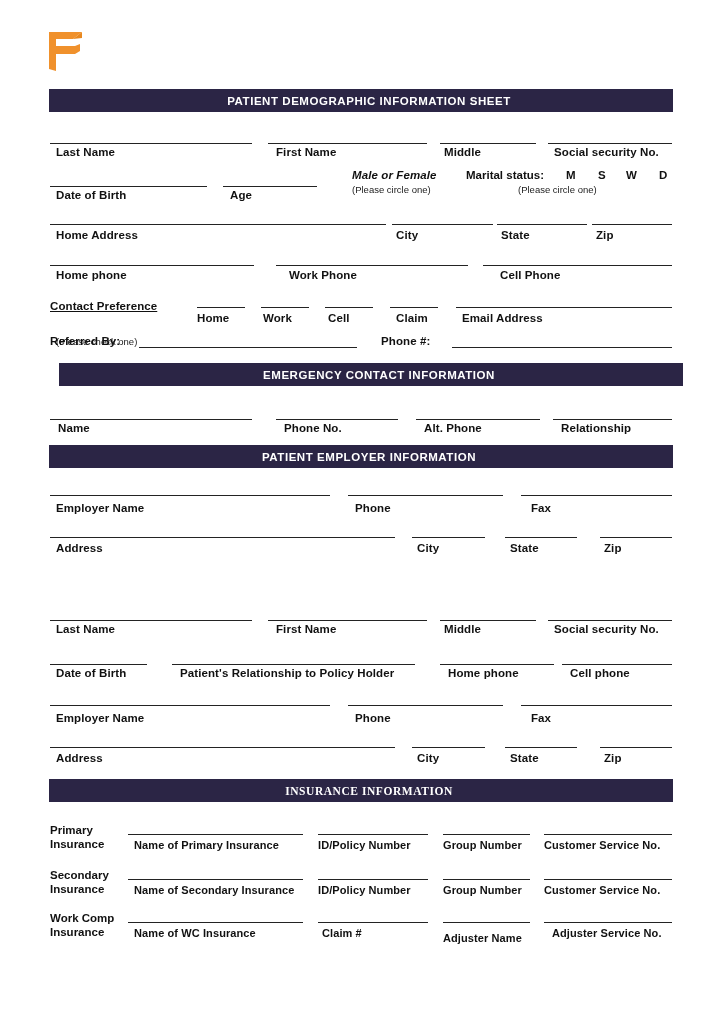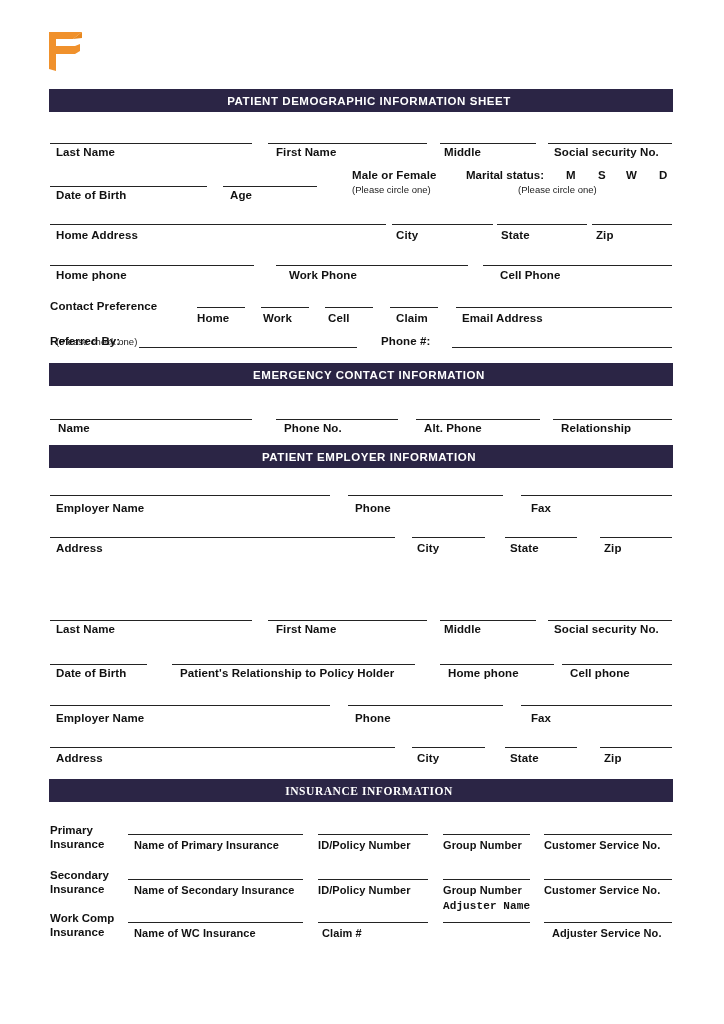--- a/index.html
+++ b/index.html
@@ -116,21 +116,21 @@
   <div class="cap" style="left:276px; top:146px;">First Name</div>
   <div class="cap" style="left:444px; top:146px;">Middle</div>
   <div class="cap" style="left:554px; top:146px;">Social security No.</div>
 
   <div class="rule" style="left:50px;  top:186px; width:157px;"></div>
   <div class="rule" style="left:223px; top:186px; width:94px;"></div>
 
   <div class="cap" style="left:56px;  top:189px;">Date of Birth</div>
   <div class="cap" style="left:230px; top:189px;">Age</div>
 
-  <div class="cap" style="left:352px; top:169px;">Male or Female</div>
+  <div class="cap" style="left:352px; top:169px;font-style:italic;">Male or Female</div>
   <div class="note" style="left:352px; top:184px;">(Please circle one)</div>
 
   <div class="mstat" style="left:466px; top:169px;">Marital status:</div>
   <div class="mstat" style="left:566px; top:169px;">M</div>
   <div class="mstat" style="left:598px; top:169px;">S</div>
   <div class="mstat" style="left:626px; top:169px;">W</div>
   <div class="mstat" style="left:659px; top:169px;">D</div>
   <div class="note" style="left:518px; top:184px;">(Please circle one)</div>
 
   <div class="rule" style="left:50px;  top:224px; width:336px;"></div>
@@ -144,41 +144,41 @@
   <div class="cap" style="left:596px; top:229px;">Zip</div>
 
   <div class="rule" style="left:50px;  top:265px; width:204px;"></div>
   <div class="rule" style="left:276px; top:265px; width:192px;"></div>
   <div class="rule" style="left:483px; top:265px; width:189px;"></div>
 
   <div class="cap" style="left:56px;  top:269px;">Home phone</div>
   <div class="cap" style="left:289px; top:269px;">Work Phone</div>
   <div class="cap" style="left:500px; top:269px;">Cell Phone</div>
 
-  <div class="cap" style="left:50px; top:300px;">Contact Preference</div>
+  <div class="cap" style="left:50px; top:300px;text-decoration:underline;">Contact Preference</div>
   <div class="note" style="left:56px; top:315px;margin-top:21px;">(Please check one)</div>
 
   <div class="rule thin" style="left:197px; top:307px; width:48px;"></div>
   <div class="rule thin" style="left:261px; top:307px; width:48px;"></div>
   <div class="rule thin" style="left:325px; top:307px; width:48px;"></div>
   <div class="rule thin" style="left:390px; top:307px; width:48px;"></div>
   <div class="rule thin" style="left:456px; top:307px; width:216px;"></div>
 
   <div class="cap" style="left:197px; top:312px;">Home</div>
   <div class="cap" style="left:263px; top:312px;">Work</div>
   <div class="cap" style="left:328px; top:312px;">Cell</div>
   <div class="cap" style="left:396px; top:312px;">Claim</div>
   <div class="cap" style="left:462px; top:312px;">Email Address</div>
 
   <div class="cap" style="left:50px;  top:335px;">Referred By:</div>
   <div class="cap" style="left:381px; top:335px;">Phone #:</div>
   <div class="rule" style="left:139px; top:347px; width:218px;"></div>
   <div class="rule" style="left:452px; top:347px; width:220px;"></div>
 
-  <div class="bar" style="top:363px;">
+  <div class="bar" style="top:363px;margin-left:10px;">
     <span>EMERGENCY CONTACT INFORMATION</span>
   </div>
 
   <div class="rule" style="left:50px;  top:419px; width:202px;"></div>
   <div class="rule" style="left:276px; top:419px; width:122px;"></div>
   <div class="rule" style="left:416px; top:419px; width:124px;"></div>
   <div class="rule" style="left:553px; top:419px; width:119px;"></div>
 
   <div class="cap" style="left:58px;  top:422px;">Name</div>
   <div class="cap" style="left:284px; top:422px;">Phone No.</div>
@@ -282,16 +282,16 @@
     <span>Work Comp</span><br>
     <span>Insurance</span>
   </div>
   <div class="rule" style="left:128px; top:922px; width:175px;"></div>
   <div class="rule" style="left:318px; top:922px; width:110px;"></div>
   <div class="rule" style="left:443px; top:922px; width:87px;"></div>
   <div class="rule" style="left:544px; top:922px; width:128px;"></div>
 
   <div class="cap sm" style="left:134px; top:927px;">Name of WC Insurance</div>
   <div class="cap sm" style="left:322px; top:927px;">Claim #</div>
-  <div class="cap sm" style="left:443px; top:900px;font-family:Liberation Mono, monospace;">Adjuster Name</div>
+  <div class="cap sm" style="left:443px; top:932px;">Adjuster Name</div>
   <div class="cap sm" style="left:544px; top:927px;margin-left:8px;">Adjuster Service No.</div>
 
 </div>
 
 </body></html>

